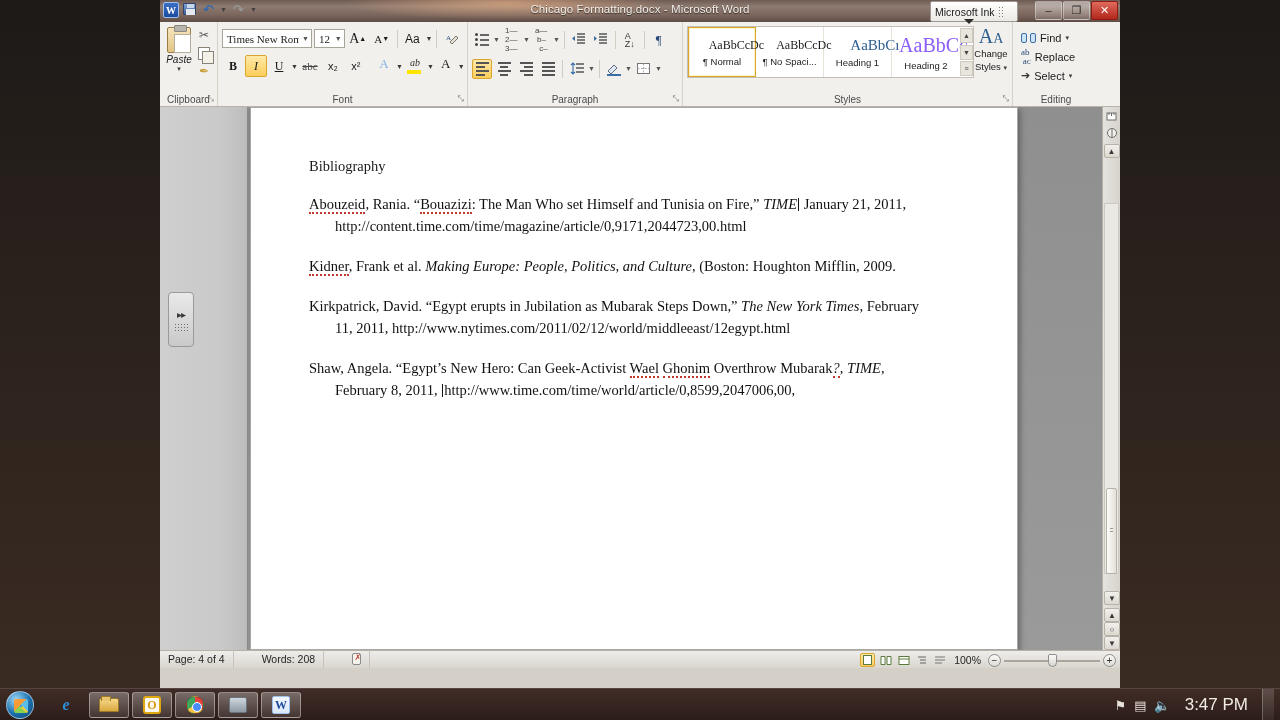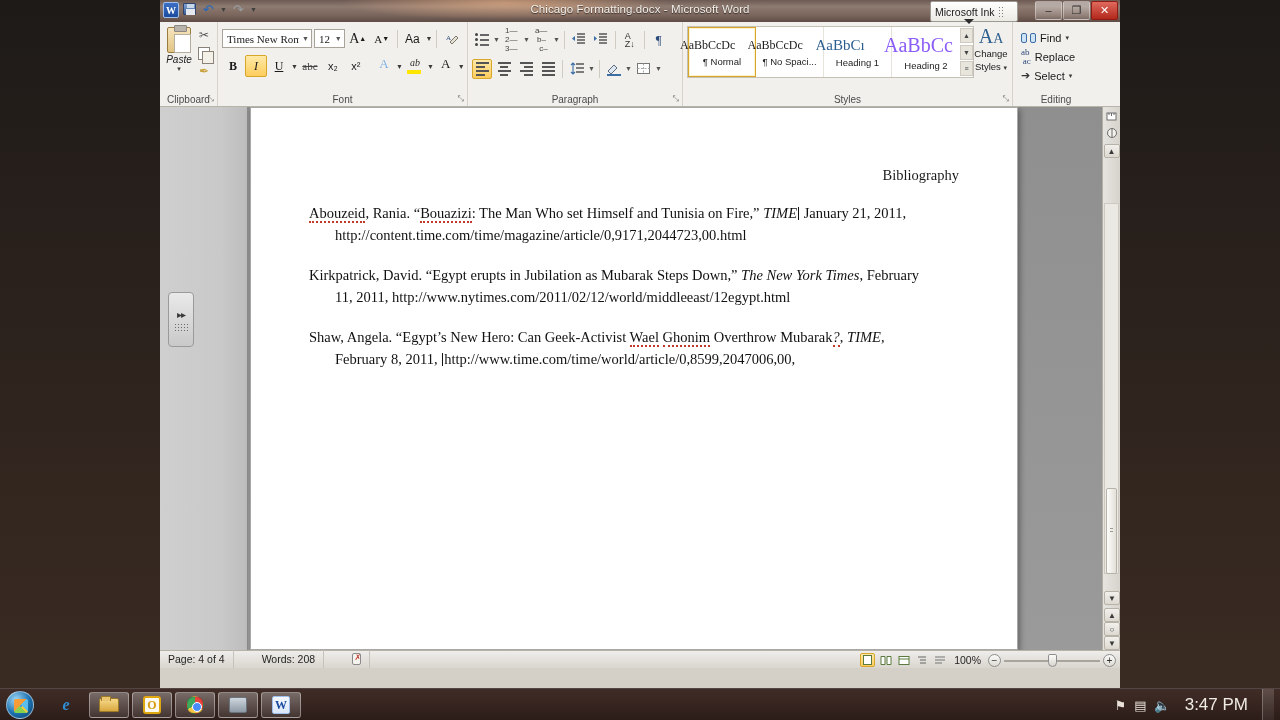--- a/index.html
+++ b/index.html
@@ -185,21 +185,21 @@
   .ddc{font-size:7px;color:#555;margin-left:-1px;}
 
   
   .g-styles{ width:330px; }
   .stylebox{ display:flex; border:1px solid #c4c0b6; background:#fff; height:52px; margin-top:2px;}
   .sty{
     width:68px; border-right:1px solid #e6e3db; display:flex;flex-direction:column;
     align-items:center;justify-content:center; cursor:default;
   }
   .sty.sel{ border:1px solid #d9a62c; box-shadow:inset 0 0 0 1px #fff3cf; }
-  .sty .prev{ font-family:"Liberation Serif",serif; font-size:12px; color:#1a1a1a; white-space:nowrap; overflow:hidden; width:84px; text-align:left;}
+  .sty .prev{ font-family:"Liberation Serif",serif; font-size:12px; color:#1a1a1a; white-space:nowrap; overflow:hidden; width:84px; text-align:right;}
   .sty .prev.h1{ font-size:15px;color:#2c5f8f;}
   .sty .prev.h2{ font-size:20px;color:#8b5cf6;}
   .sty .nm{ font-size:9.5px; color:#222; margin-top:3px; white-space:nowrap;}
   .stynav{ width:13px; display:flex;flex-direction:column; justify-content:space-between; padding:1px 0;}
   .stynav div{ font-size:7px;text-align:center;color:#444; background:#e8e5dd;border:1px solid #cfcabf;height:15px;line-height:14px;}
   .chstyles{ width:54px; display:flex;flex-direction:column;align-items:center;padding-top:2px;}
   .bigAA{ font-family:"Liberation Serif",serif;font-size:20px;color:#2c5f8f;line-height:20px;}
   .chstyles .t{font-size:9.5px;text-align:center;line-height:1.1;}
 
   
@@ -234,21 +234,21 @@
   .pane-handle .gr{ width:14px;height:8px;
     background-image:radial-gradient(#6b6b6b 36%, transparent 38%); background-size:3px 3px;}
 
   .page{
     position:absolute; left:90px; top:0; width:768px; height:543px;
     background:#fff; border:1px solid #a8a8a8;
     box-shadow:2px 2px 6px rgba(0,0,0,.35);
   }
   .page-inner{ position:relative; padding:30px 58px 0 58px; }
   .hdr{ text-align:right; font-family:"Liberation Serif",serif; font-size:14.5px; color:#5a5a5a; padding-right:24px;}
-  .biblio-title{ text-align:right; font-family:"Liberation Serif",serif; font-size:14.5px; margin-top:29px;}
+  .biblio-title{ text-align:left; font-family:"Liberation Serif",serif; font-size:14.5px; margin-top:20px;}
   .entry{
     font-family:"Liberation Serif",serif; font-size:14.5px; line-height:1.52;
     margin-top:18px; padding-left:26px; text-indent:-26px; color:#111;
     max-width:620px;
   }
   .sq{ border-bottom:2px dotted #c0392b; }
   .it{ font-style:italic; }
   .caretbar{ display:inline-block;width:1px;height:13px;background:#111;vertical-align:-2px;margin:0 1px;}
 
   
@@ -635,20 +635,21 @@
           <div class="ar">▸▸</div>
           <div class="gr"></div>
         </div>
       </div>
 
       <div class="page">
         <div class="page-inner">
           <div class="biblio-title">Bibliography</div>
           <div id="entries">
               <div class="entry"><span class="sq">Abouzeid</span><span>, Rania.  “</span><span class="sq">Bouazizi</span><span>:  The Man Who set Himself and Tunisia on Fire,” </span><span class="it">TIME</span><span class="caretbar"></span><span> January 21, 2011, http://content.time.com/time/magazine/article/0,9171,2044723,00.html</span></div>
+              <div class="entry"><span class="sq">Kidner</span><span>, Frank et al. </span><span class="it">Making Europe: People, Politics, and Culture</span><span>, (Boston: Houghton Mifflin, 2009.</span></div>
               <div class="entry"><span>Kirkpatrick, David. “Egypt erupts in Jubilation as Mubarak Steps Down,” </span><span class="it">The New York Times</span><span>, February 11, 2011, http://www.nytimes.com/2011/02/12/world/middleeast/12egypt.html</span></div>
               <div class="entry"><span>Shaw, Angela. “Egypt’s New Hero:  Can Geek-Activist </span><span class="sq">Wael</span><span> </span><span class="sq">Ghonim</span><span> Overthrow Mubarak</span><span class="it sq">?</span><span>, </span><span class="it">TIME</span><span>, February 8, 2011, </span><span class="caretbar"></span><span>http://www.time.com/time/world/article/0,8599,2047006,00,</span></div>
             </div>
         </div>
       </div>
 
       <div class="vbar">
         <div class="vb-ico">
           <svg width="12" height="12" viewBox="0 0 12 12">
               <rect x="1" y="3" width="9" height="7" fill="#fff" stroke="#6c6c6c"></rect>

